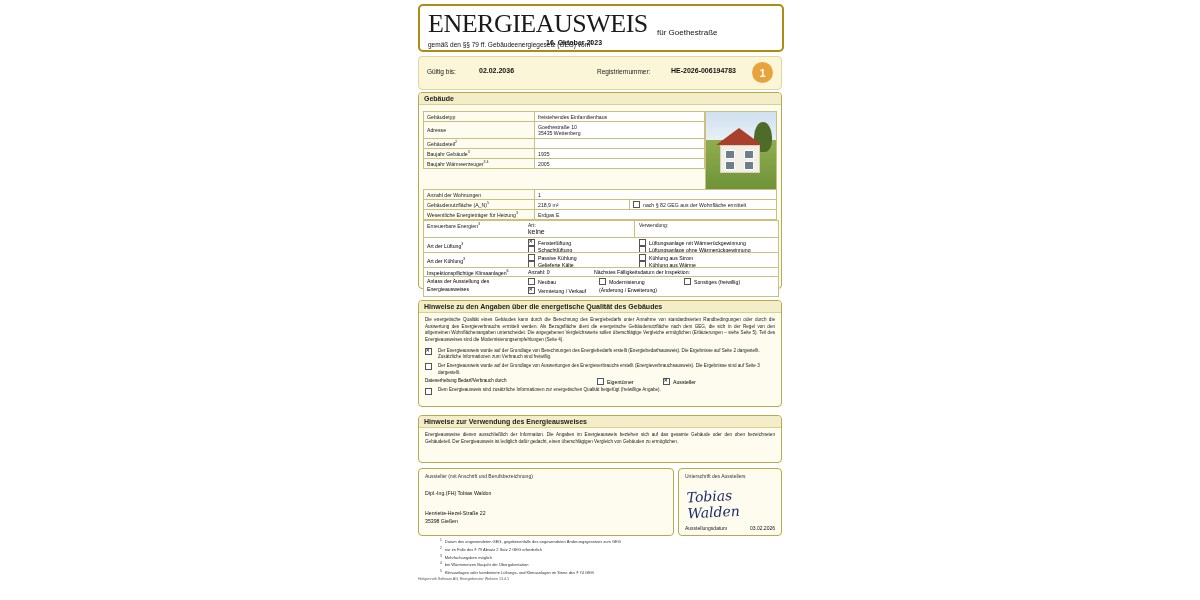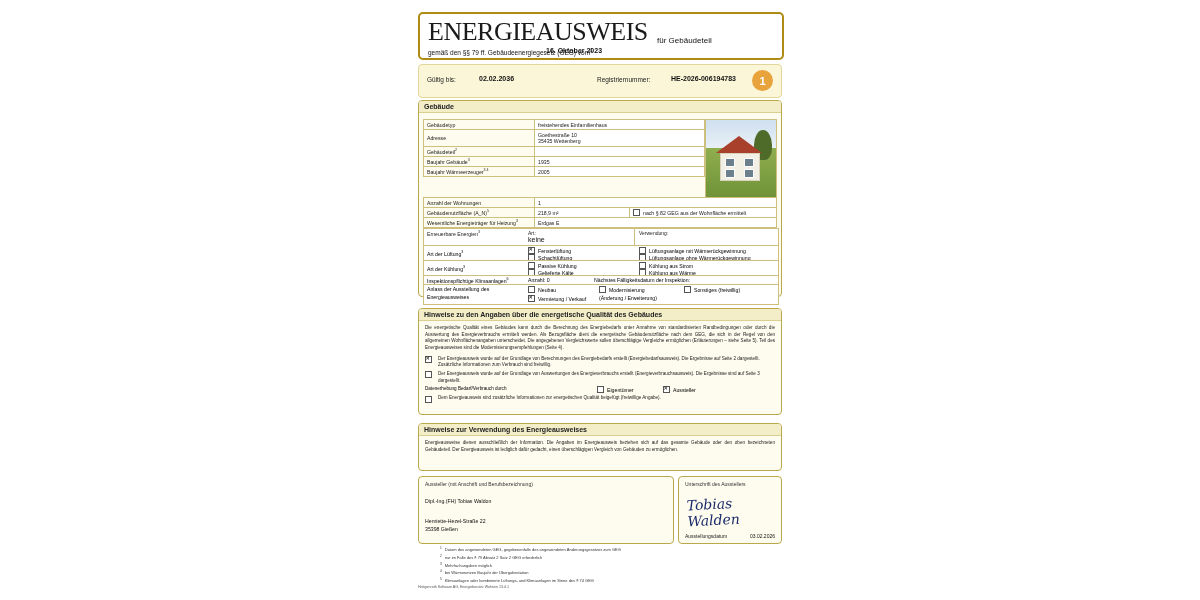--- a/index.html
+++ b/index.html
@@ -1,21 +1,21 @@
 <!DOCTYPE html>
 <html><head>
 <meta charset="utf-8">
 <style>
   html,body{margin:0;padding:0;}
   body{
     width:1200px;height:600px;background:#ffffff;
     font-family:"Liberation Sans", sans-serif;
     overflow:hidden;
   }
-  .page{position:absolute;left:416px;top:8px;width:368px;height:516px;background:#ffffff;}
+  .page{position:absolute;left:416px;top:0;width:368px;height:516px;background:#ffffff;}
 
   
   .box{border:1px solid #b9a94a;border-radius:4px;background:#fdfcee;}
   .box-head{background:#f3eec8;font-size:7px;font-weight:bold;color:#222;padding:2px 5px;border-bottom:1px solid #d9cf8e;border-radius:3px 3px 0 0;}
 
   
   .hdr{position:absolute;left:2px;top:4px;width:362px;height:44px;border:2px solid #b08b14;border-radius:5px;background:#ffffff;}
   .hdr .title{position:absolute;left:8px;top:3px;font-size:26px;letter-spacing:-0.5px;font-weight:400;color:#1a1a1a;font-family:"Liberation Serif",serif;}
   .hdr .sub{position:absolute;left:237px;top:22px;font-size:8px;color:#111;}
   .hdr .law{position:absolute;left:8px;top:34px;font-size:6.5px;color:#111;}
@@ -70,21 +70,21 @@
   .fnsup{font-size:3.2px;vertical-align:super;margin-right:3px;}
   .credit{position:absolute;left:2px;top:577px;font-size:3.6px;color:#555;}
 </style>
 </head>
 <body>
 
 <div class="page">
 
   <div class="hdr">
     <div class="title">ENERGIEAUSWEIS</div>
-    <div class="sub">für Gebäudeteil</div>
+    <div class="sub">für Goethestraße</div>
     <div class="law">
       <span>gemäß den §§ 79 ff. Gebäudeenergiegesetz (GEG) vom</span><span class="lawsup">1</span>
     </div>
     <div class="date">16. Oktober 2023</div>
   </div>
 
   <div class="valid">
     <div class="lbl" style="left:8px;top:11px;">Gültig bis:</div>
     <div class="val" style="left:60px;top:10px;">02.02.2036</div>
     <div class="lbl" style="left:178px;top:11px;">Registriernummer:</div>

